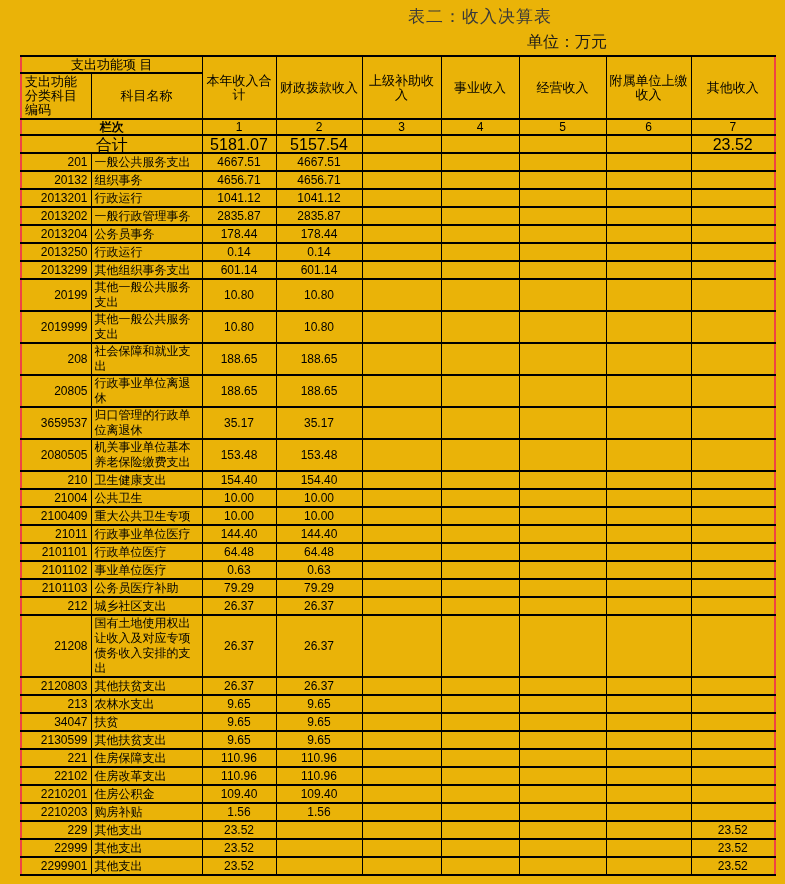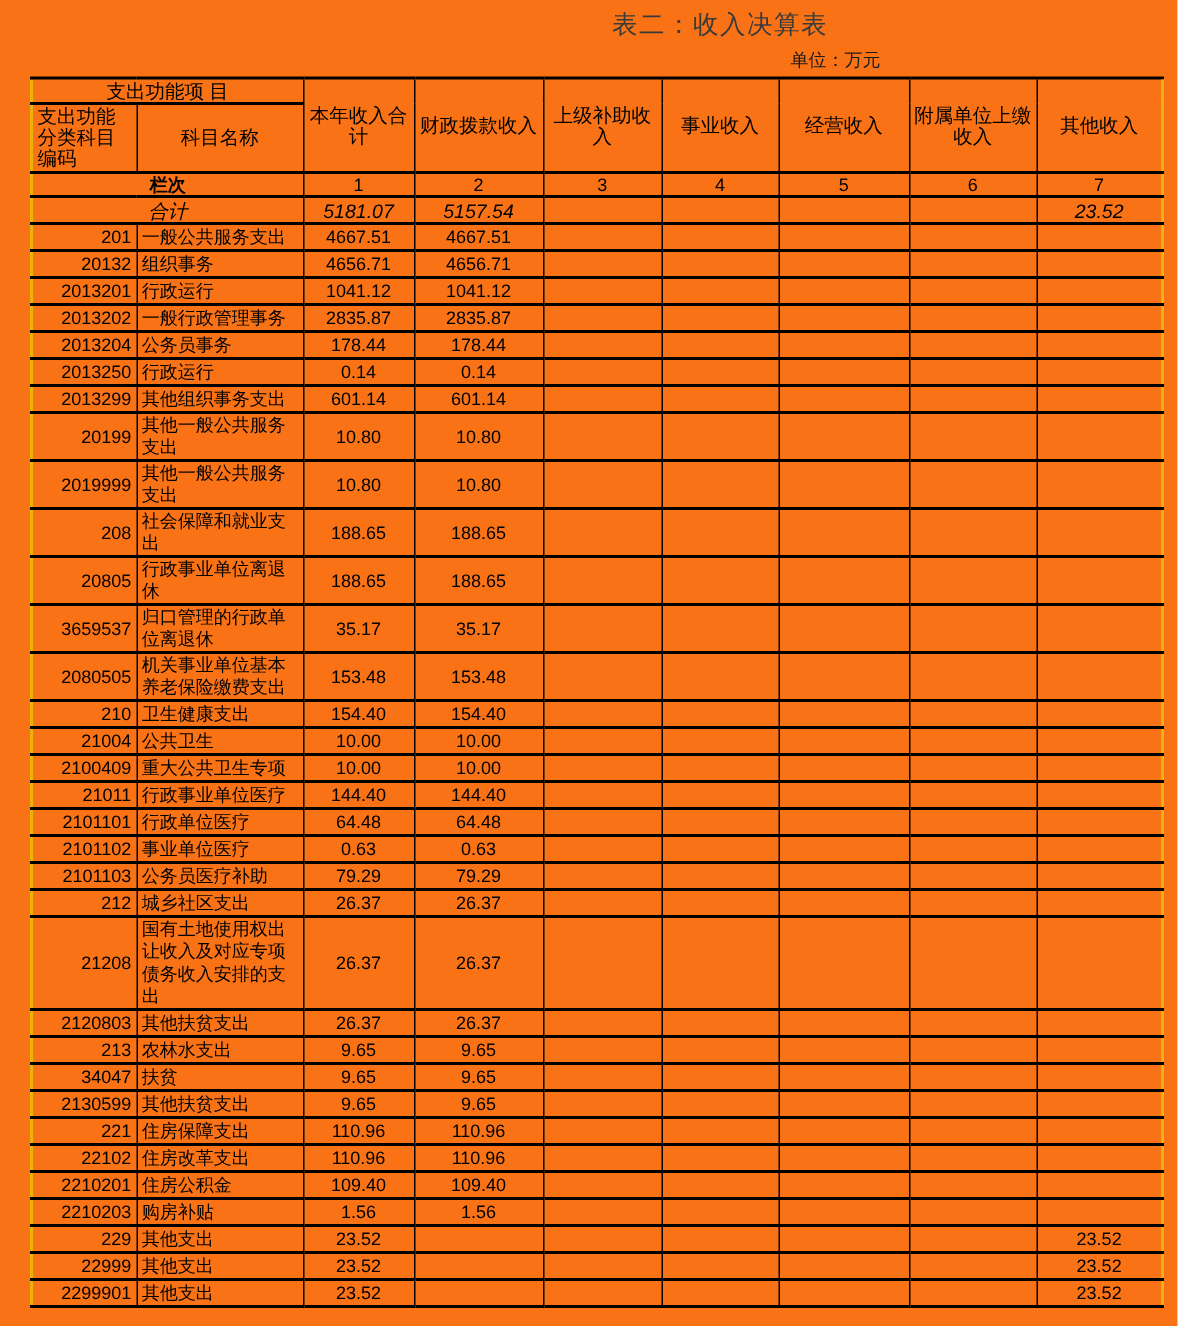--- a/index.html
+++ b/index.html
@@ -8,43 +8,43 @@
     background: #ffffff;
     width: 785px;
     height: 884px;
     font-family: "Liberation Sans", "DejaVu Sans", sans-serif;
     color: #000;
   }
   .page {
     width: 785px;
     height: 884px;
     overflow: hidden;
-    background: #f97316;
+    background: #eab308;
   }
   .title {
     margin-top: 5px;
     padding-left: 175px;
     text-align: center;
     font-size: 17px;
     color: #3a3a3a;
     letter-spacing: 1px;
   }
   .unit {
     margin-top: 4px;
     margin-left: 527px;
     margin-bottom: 2px;
-    font-size: 12px;
+    font-size: 16px;
     color: #1a1a1a;
   }
   table.revenue {
     border-collapse: collapse;
     table-layout: fixed;
     margin-left: 20px;
     width: 754px;
-    border: 2px solid #eab308;
+    border: 2px solid #ef4444;
   }
   table.revenue th, table.revenue td {
     border-left: 1px solid #000;
     border-right: 1px solid #000;
     border-top: 2px solid #000;
     border-bottom: 2px solid #000;
     font-weight: normal;
     padding: 0 3px;
     overflow: hidden;
     vertical-align: middle;
@@ -75,21 +75,21 @@
   td.code {
     text-align: right;
     padding-left: 4px;
   }
   td.name {
     text-align: left;
     padding: 1px 3px;
     word-break: break-all;
   }
   td.num, tr.total-row td { text-align: center; }
-  tr.total-row td { height: 16px; font-size: 13px; font-style: italic; }
+  tr.total-row td { height: 16px; font-size: 16px; }
 </style>
 </head>
 <body>
 
 <div class="page">
 
   <div class="title">表二：收入决算表</div>
   <div class="unit">单位：万元</div>
 
   <table class="revenue">

